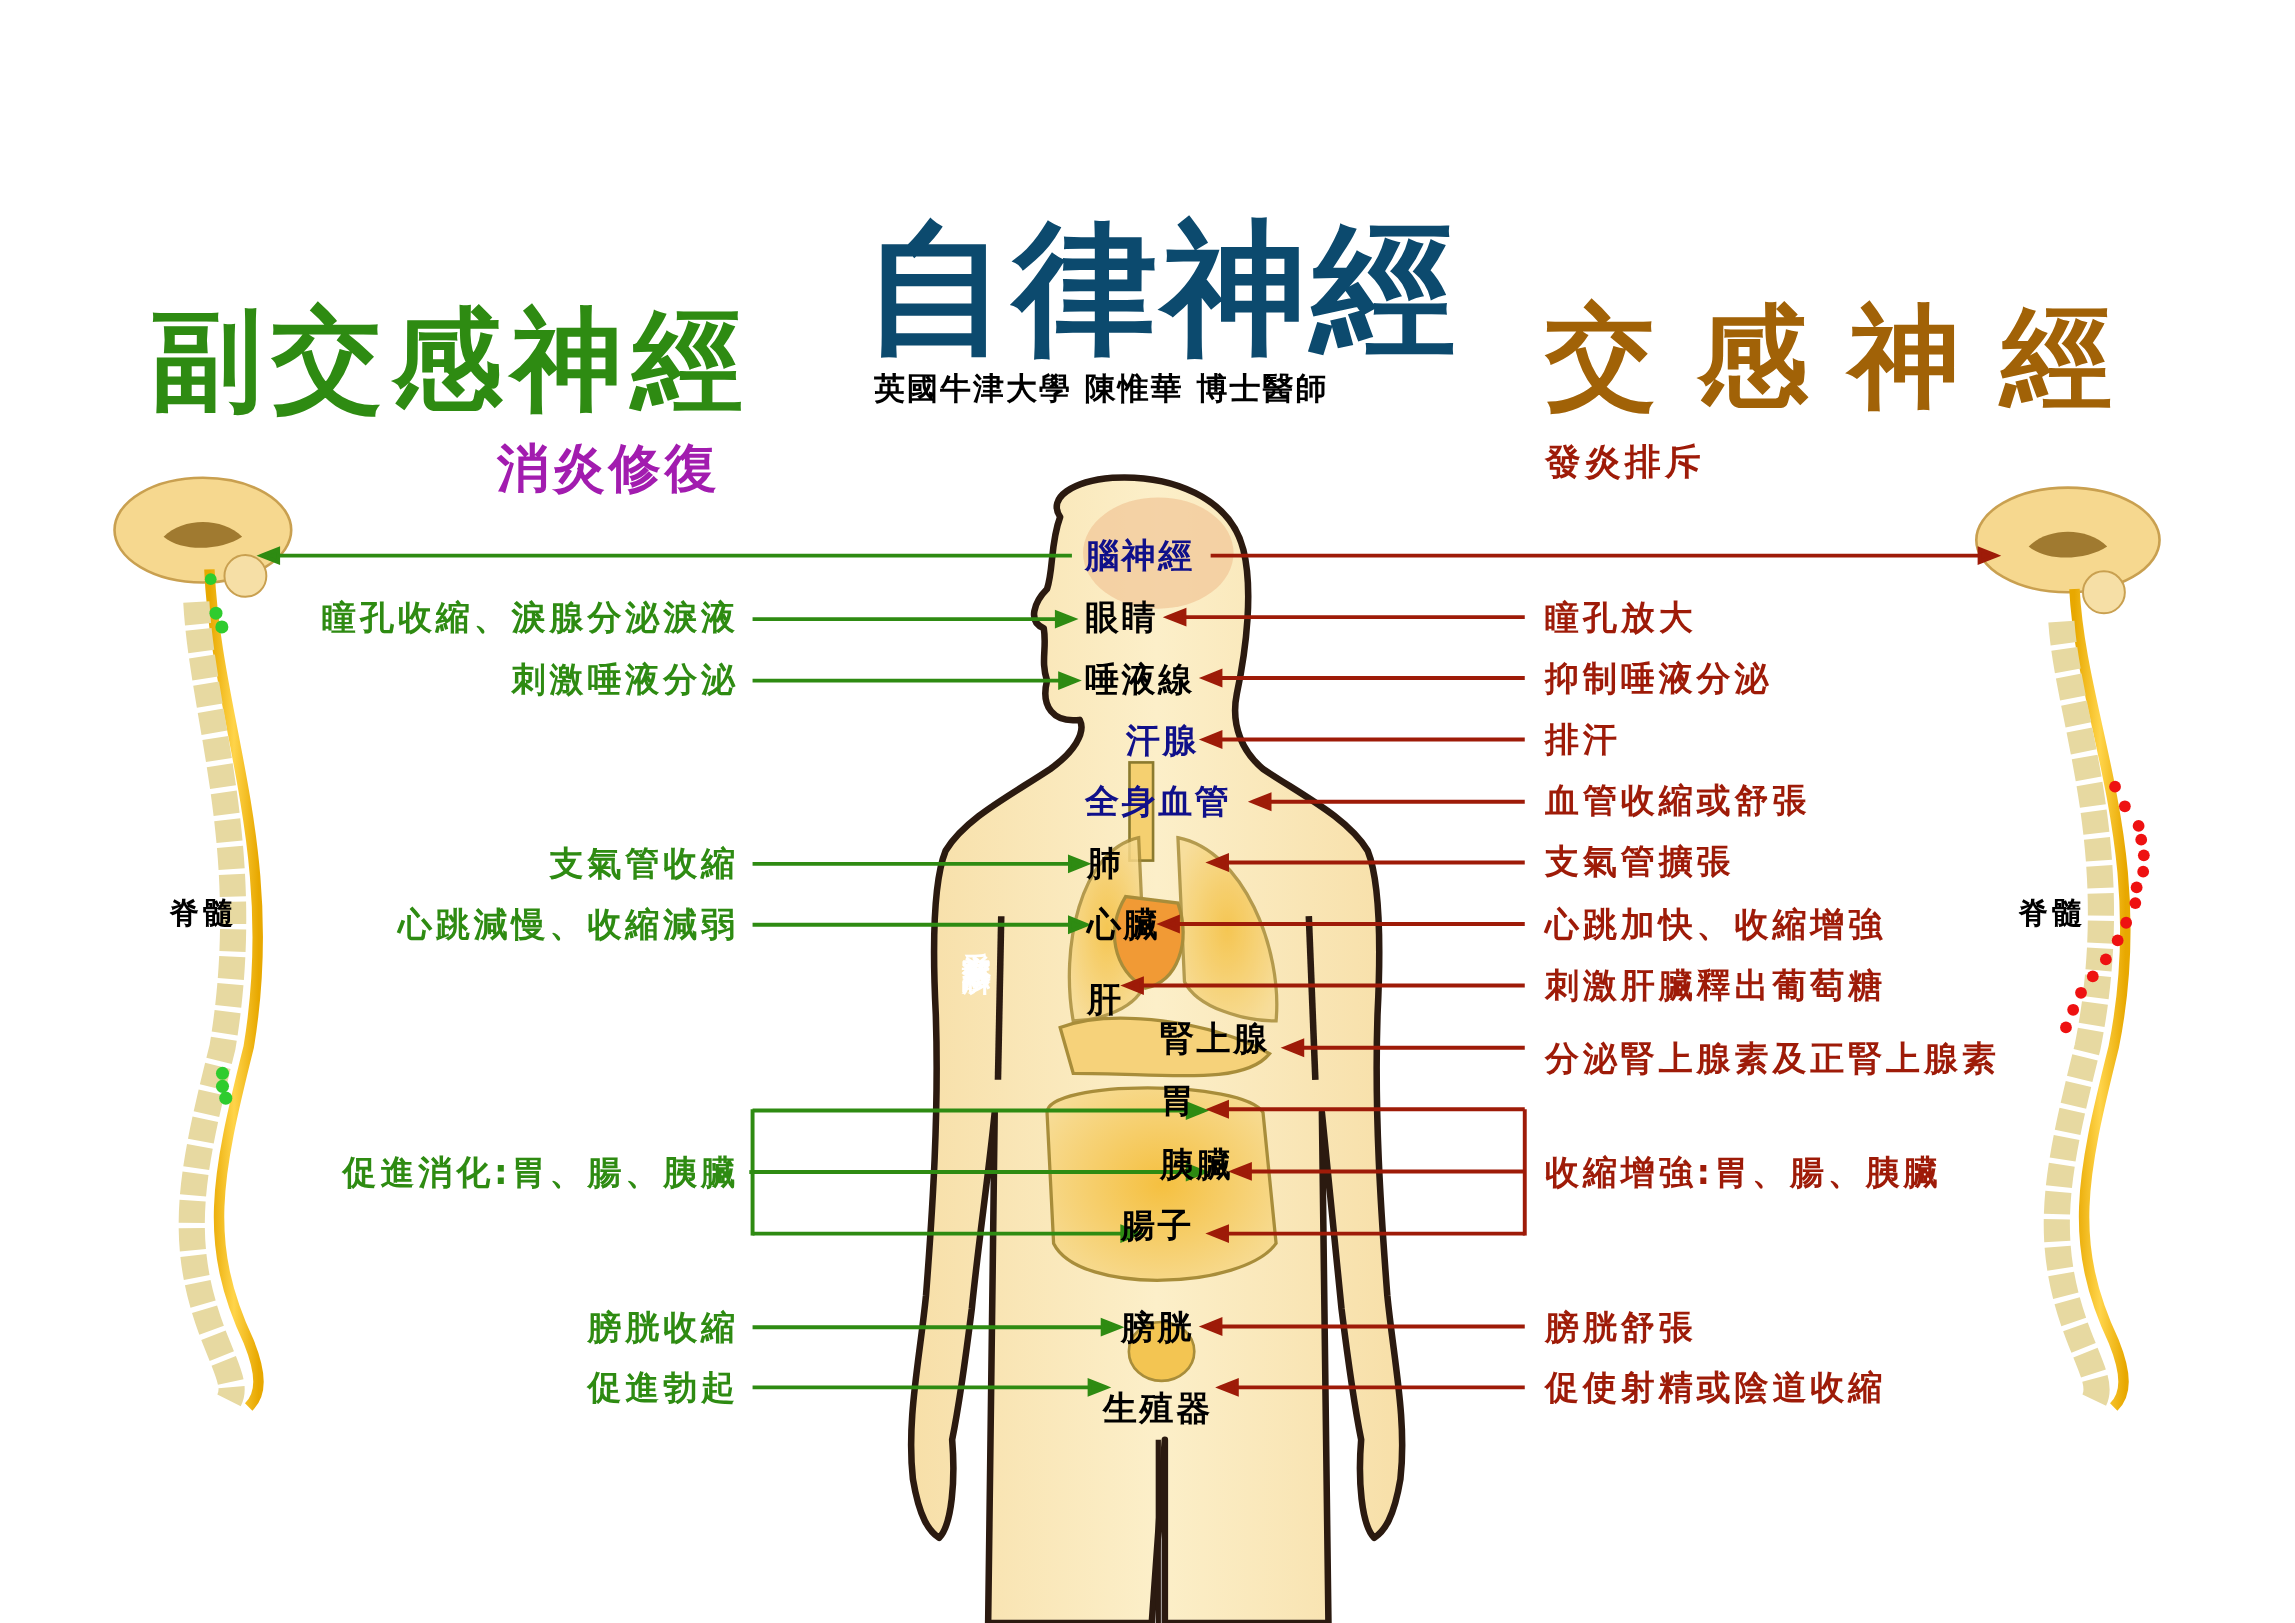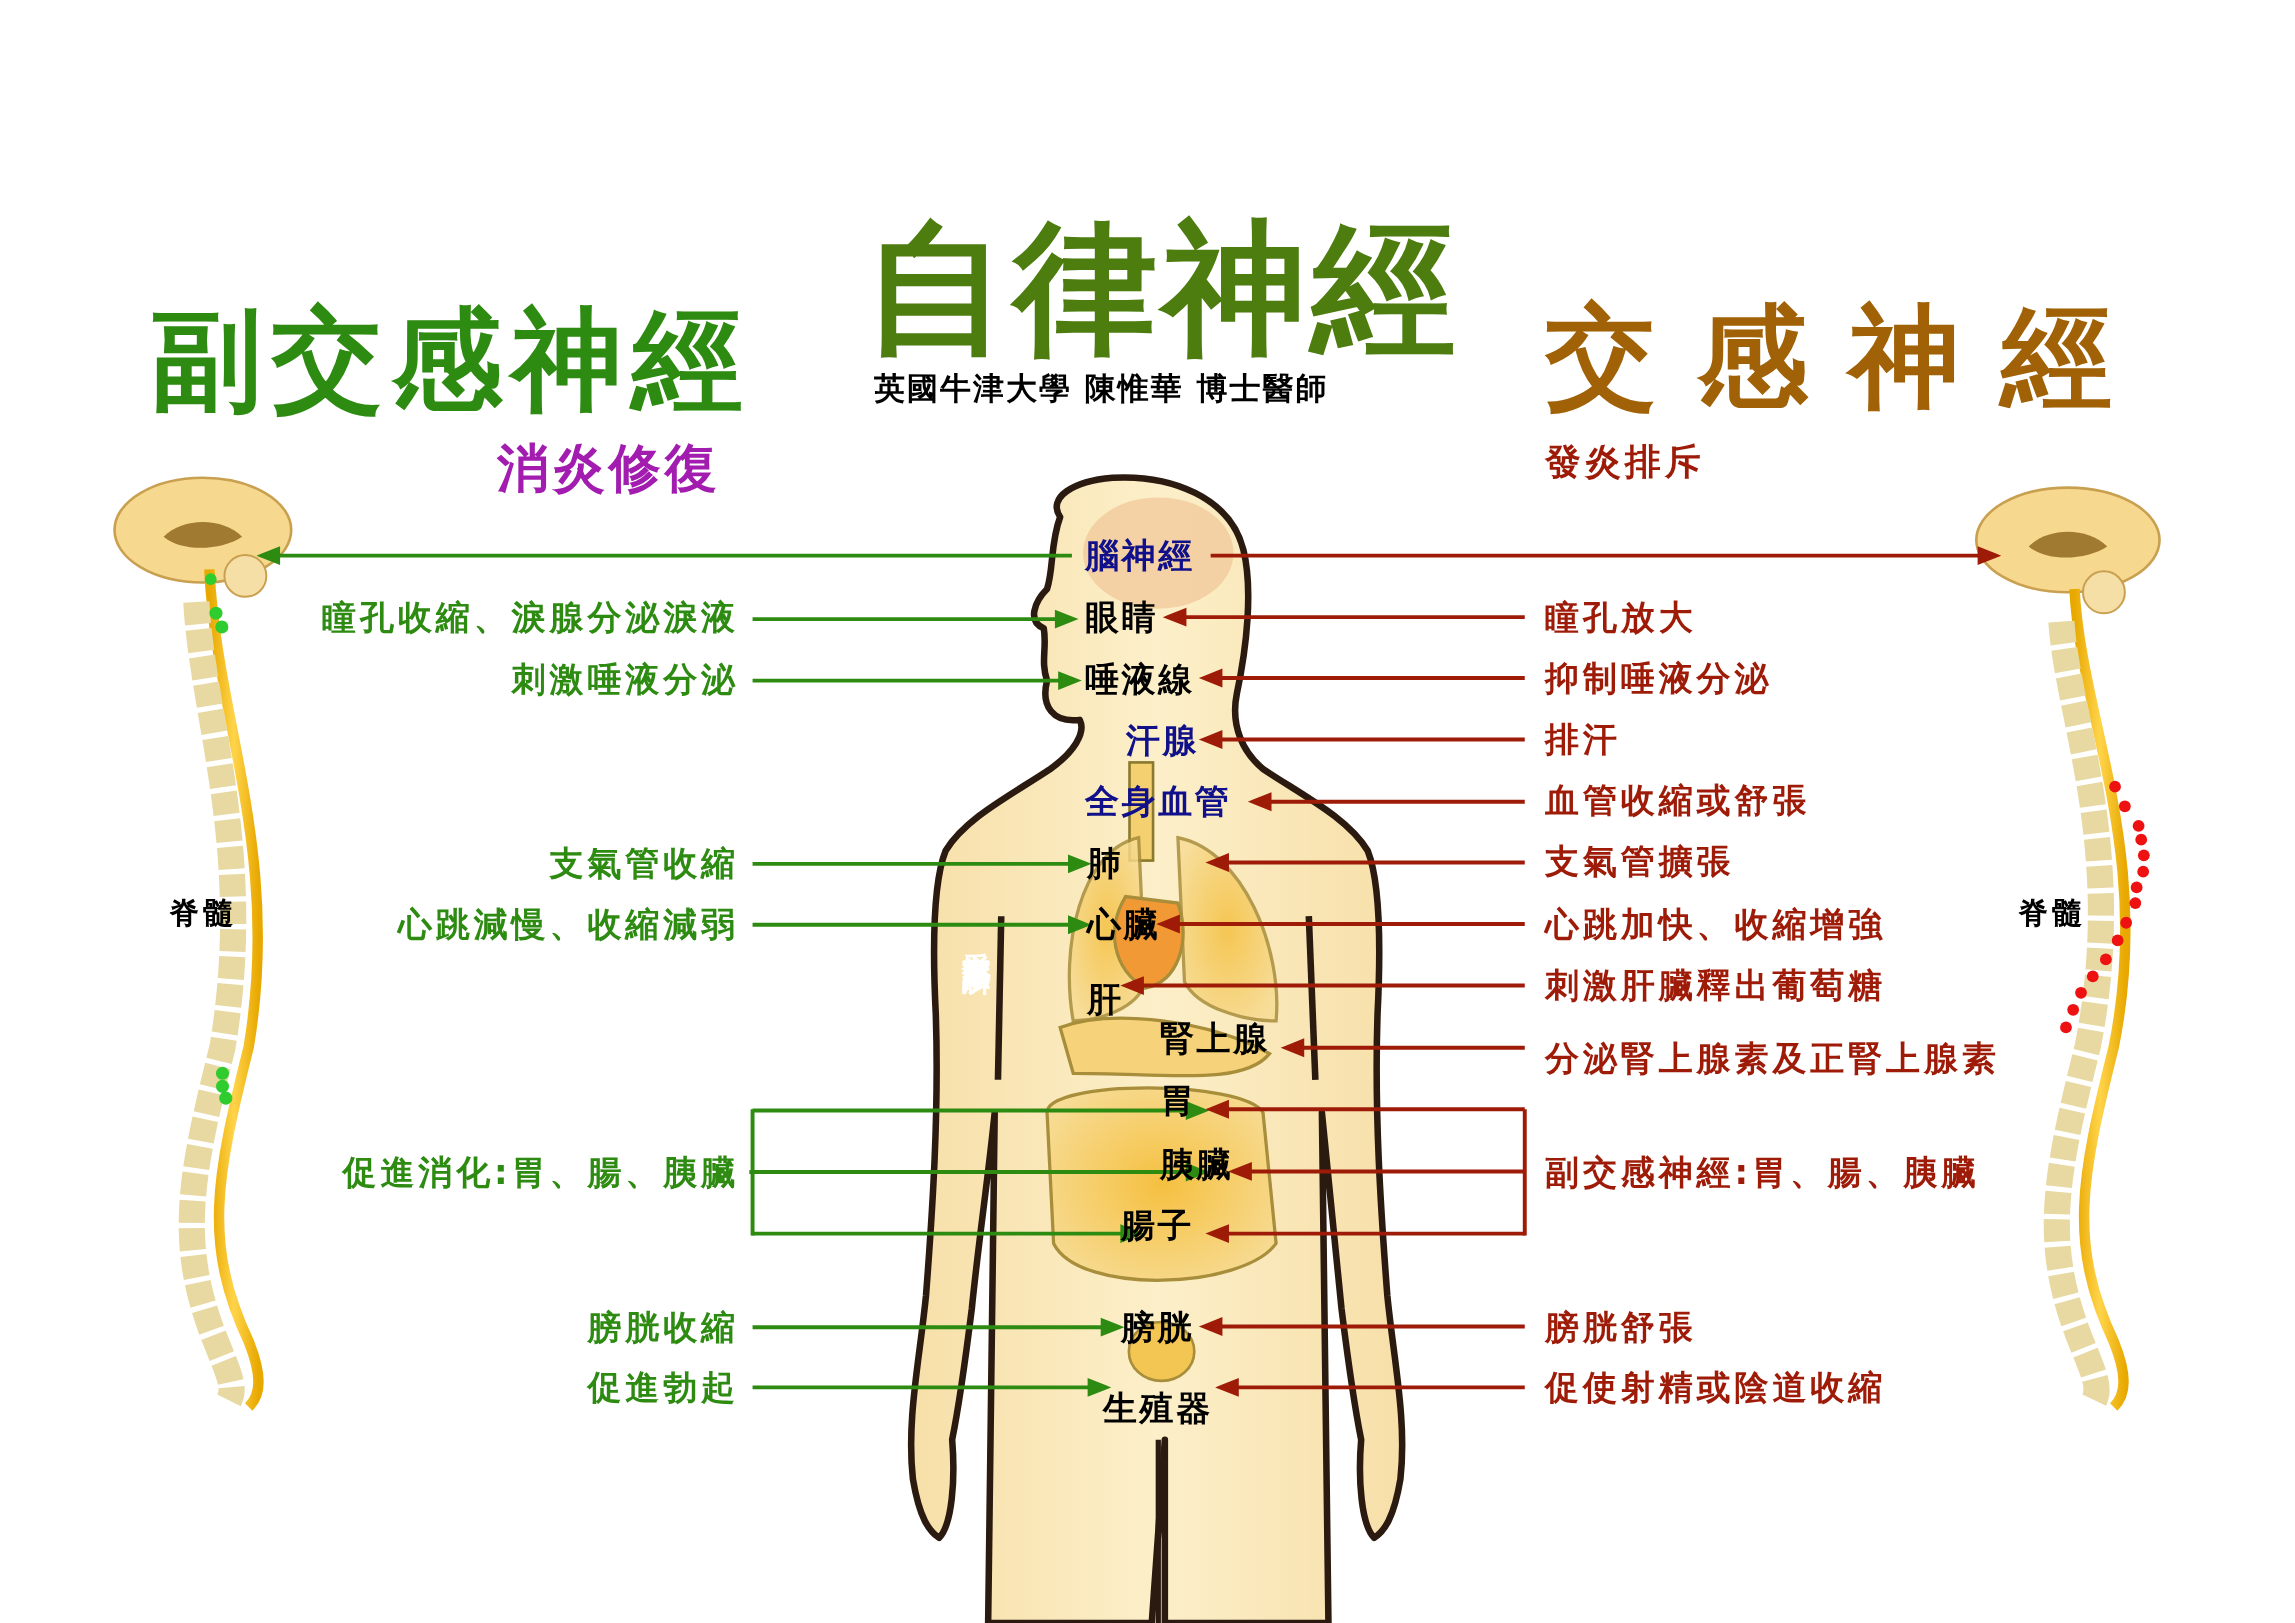--- a/index.html
+++ b/index.html
@@ -1,19 +1,19 @@
 <!DOCTYPE html>
 <html style="font-size:10.5px"><head>
 <meta charset="utf-8">
 <style>
   html,body{margin:0;padding:0;background:#ffffff;}
   body{width:2295px;height:1623px;position:relative;overflow:hidden;font-family:"DejaVu Sans","Liberation Sans",sans-serif;}
   .abs{position:absolute;}
   .cjk{font-weight:bold;white-space:nowrap;line-height:1;}
-  #main-title{left:864px;top:216px;font-size:144px;color:#4d7c0f;letter-spacing:5.2px;}
+  #main-title{left:864px;top:216px;font-size:144px;color:#0c4a6e;letter-spacing:5.2px;}
   #subtitle{left:874px;top:373px;font-size:31px;color:#000;letter-spacing:2px;}
   #para-title{left:151px;top:304px;font-size:111px;color:#2e8b12;letter-spacing:9.2px;}
   #para-sub{left:497px;top:442px;font-size:52px;color:#a21caf;letter-spacing:3.9px;}
   #symp-title{left:1545px;top:301px;font-size:111px;color:#a16207;letter-spacing:41px;}
   #symp-sub{left:1545px;top:444px;font-size:36px;color:#9e1b08;letter-spacing:3.9px;}
   .green-label{font-size:34px;color:#2e8b12;letter-spacing:3.9px;text-align:right;}
   .red-label{font-size:34px;color:#9e1b08;letter-spacing:3.9px;left:1545px;}
   .organ{font-size:34px;color:#000;letter-spacing:2.6px;}
   .organ.blue{color:#10108a;}
   .spine-label{font-size:30px;color:#000;letter-spacing:3.9px;}
@@ -196,21 +196,21 @@
 <div class="abs cjk green-label" style="right:1556px;top:1370px;">促進勃起</div>
 
 <div class="abs cjk red-label" style="top:600px;">瞳孔放大</div>
 <div class="abs cjk red-label" style="top:661px;">抑制唾液分泌</div>
 <div class="abs cjk red-label" style="top:722px;">排汗</div>
 <div class="abs cjk red-label" style="top:783px;">血管收縮或舒張</div>
 <div class="abs cjk red-label" style="top:844px;">支氣管擴張</div>
 <div class="abs cjk red-label" style="top:907px;">心跳加快、收縮增強</div>
 <div class="abs cjk red-label" style="top:968px;">刺激肝臟釋出葡萄糖</div>
 <div class="abs cjk red-label" style="top:1030px;margin-top:11px;">分泌腎上腺素及正腎上腺素</div>
-<div class="abs cjk red-label" style="top:1155px;">副交感神經:胃、腸、胰臟</div>
+<div class="abs cjk red-label" style="top:1155px;">收縮增強:胃、腸、胰臟</div>
 <div class="abs cjk red-label" style="top:1310px;">膀胱舒張</div>
 <div class="abs cjk red-label" style="top:1370px;">促使射精或陰道收縮</div>
 
 <div class="abs cjk spine-label" style="left:169px;top:898px;">脊髓</div>
 <div class="abs cjk spine-label" style="left:2018px;top:898px;">脊髓</div>
 
 <div id="watermark" class="abs">愛家自然診所</div>
 
 
 </body></html>

